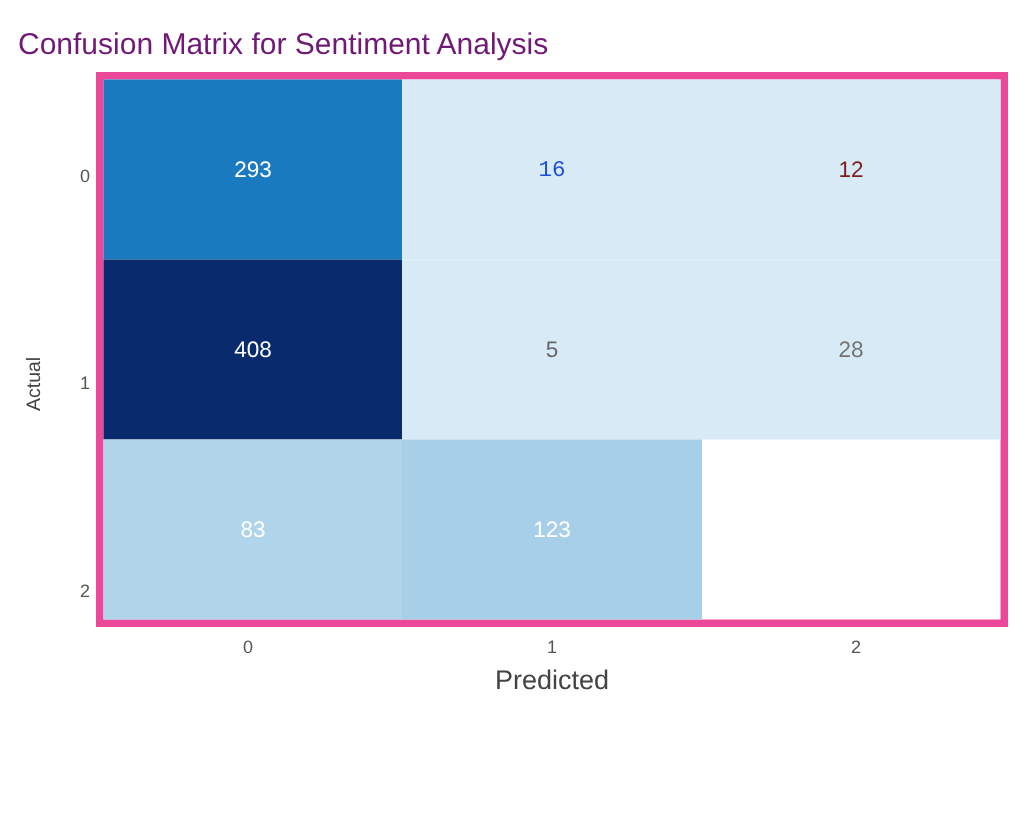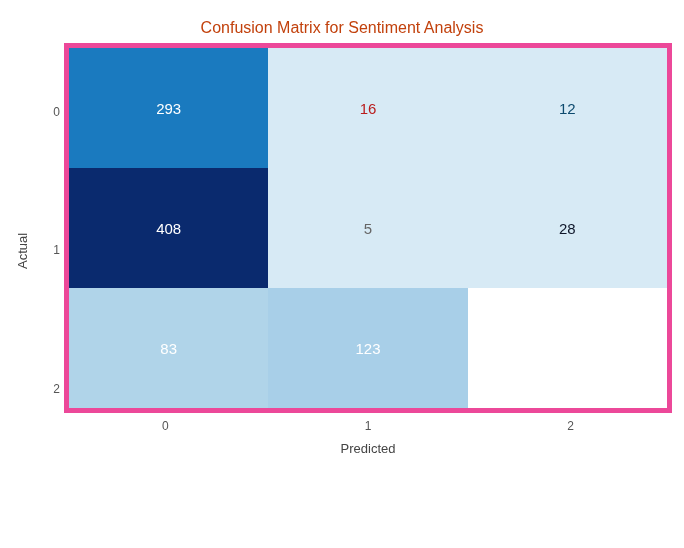--- a/index.html
+++ b/index.html
@@ -12,23 +12,23 @@
       align-items: center;
       justify-content: center;
     }
     .chart-container {
       width: 660px;
       height: 530px;
       position: relative;
       background: #fff;
     }
     .chart-title {
-      text-align: center;
-      font-size: 16px;
-      color: #c2410c;
+      text-align: left;
+      font-size: 20px;
+      color: #701a75;
       padding: 10px 0 6px 0;
       font-weight: normal;
     }
     .chart-area {
       display: flex;
       flex-direction: row;
       width: 100%;
       height: calc(100% - 60px);
       padding-bottom: 55px;
     }
@@ -89,21 +89,21 @@
       flex: 1;
       text-align: center;
       font-size: 12px;
       color: #555;
       display: flex;
       align-items: center;
       justify-content: center;
     }
     .x-axis-label {
       text-align: center;
-      font-size: 13px;
+      font-size: 18px;
       color: #444;
       height: 20px;
       display: flex;
       align-items: center;
       justify-content: center;
     }
   </style>
 </head>
 <body>
 
@@ -115,25 +115,25 @@
       <div style="display:flex; flex-direction:row; flex:1;">
         <div class="y-ticks-and-grid">
           <div class="y-tick">0</div>
           <div class="y-tick">1</div>
           <div class="y-tick">2</div>
         </div>
         <div class="matrix-wrapper">
           <div class="matrix-grid" id="matrix-grid">
 
           <div class="cell" style="background-color: rgb(26, 122, 191); color: rgb(255, 255, 255);">293</div>
-              <div class="cell" style="background-color: rgb(215, 234, 245); color: #b91c1c;">16</div>
-              <div class="cell" style="background-color: rgb(215, 234, 245); color: #0c4a6e;">12</div>
+              <div class="cell" style="background-color: rgb(215, 234, 245); color: #1d4ed8; font-family: Liberation Mono, monospace;">16</div>
+              <div class="cell" style="background-color: rgb(215, 234, 245); color: #7f1d1d;">12</div>
               <div class="cell" style="background-color: rgb(10, 42, 110); color: rgb(255, 255, 255);">408</div>
               <div class="cell" style="background-color: rgb(215, 234, 245); color: rgb(102, 102, 102);">5</div>
-              <div class="cell" style="background-color: rgb(215, 234, 245); color: #0f172a;">28</div>
+              <div class="cell" style="background-color: rgb(215, 234, 245); color: #737373;">28</div>
               <div class="cell" style="background-color: rgb(176, 212, 233); color: rgb(255, 255, 255); text-align: right;">83</div>
               <div class="cell" style="background-color: rgb(168, 207, 232); color: rgb(255, 255, 255);">123</div>
             </div>
           <div class="x-ticks">
             <div class="x-tick">0</div>
             <div class="x-tick">1</div>
             <div class="x-tick">2</div>
           </div>
           <div class="x-axis-label">Predicted</div>
         </div>

